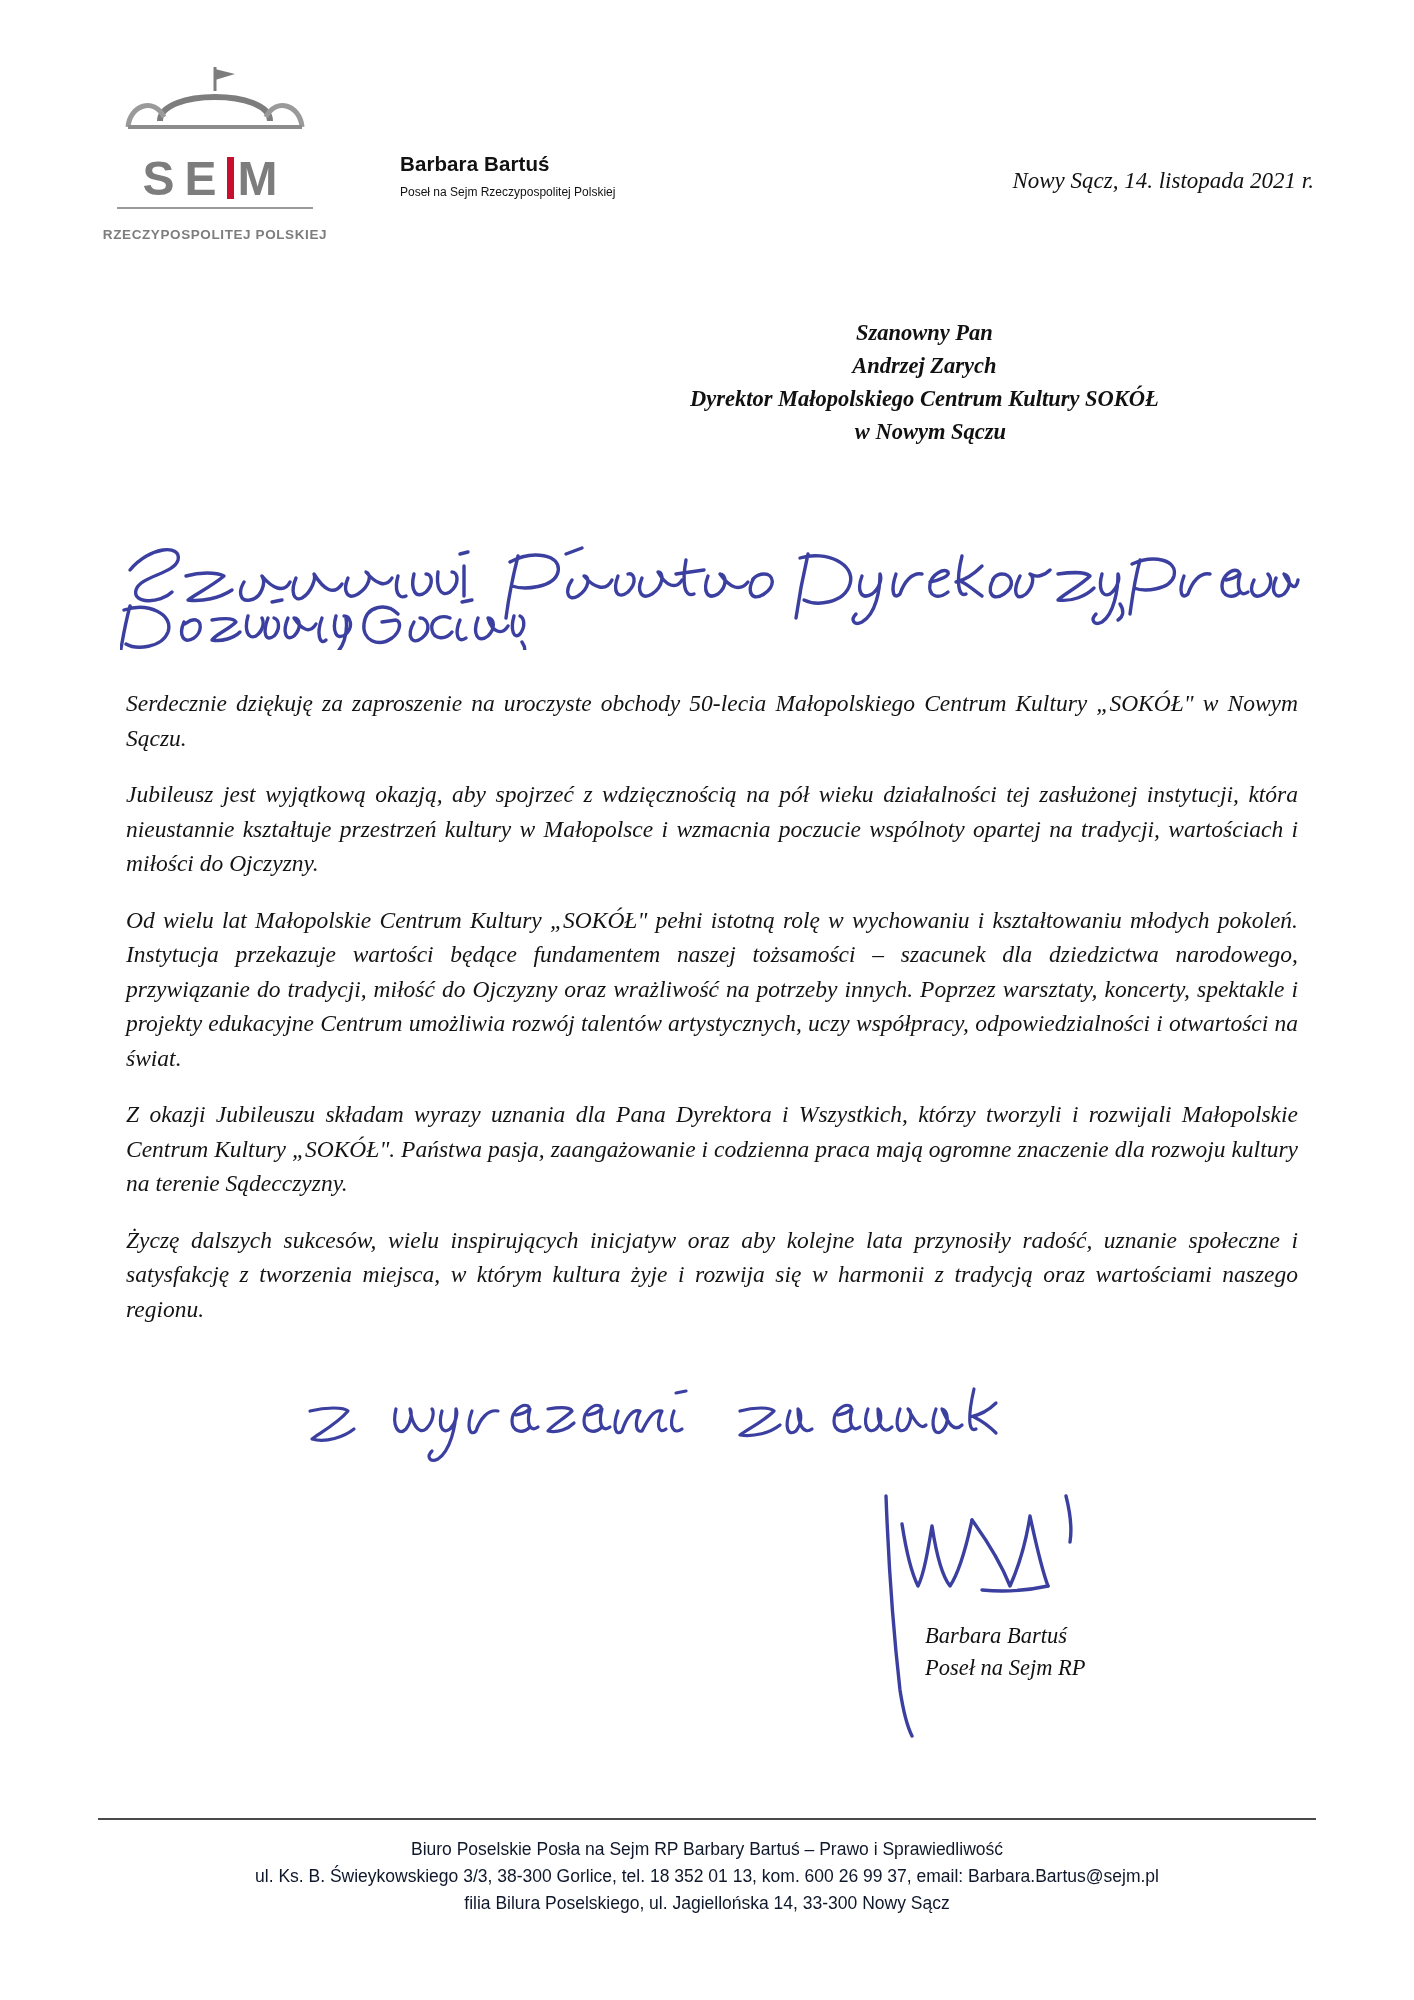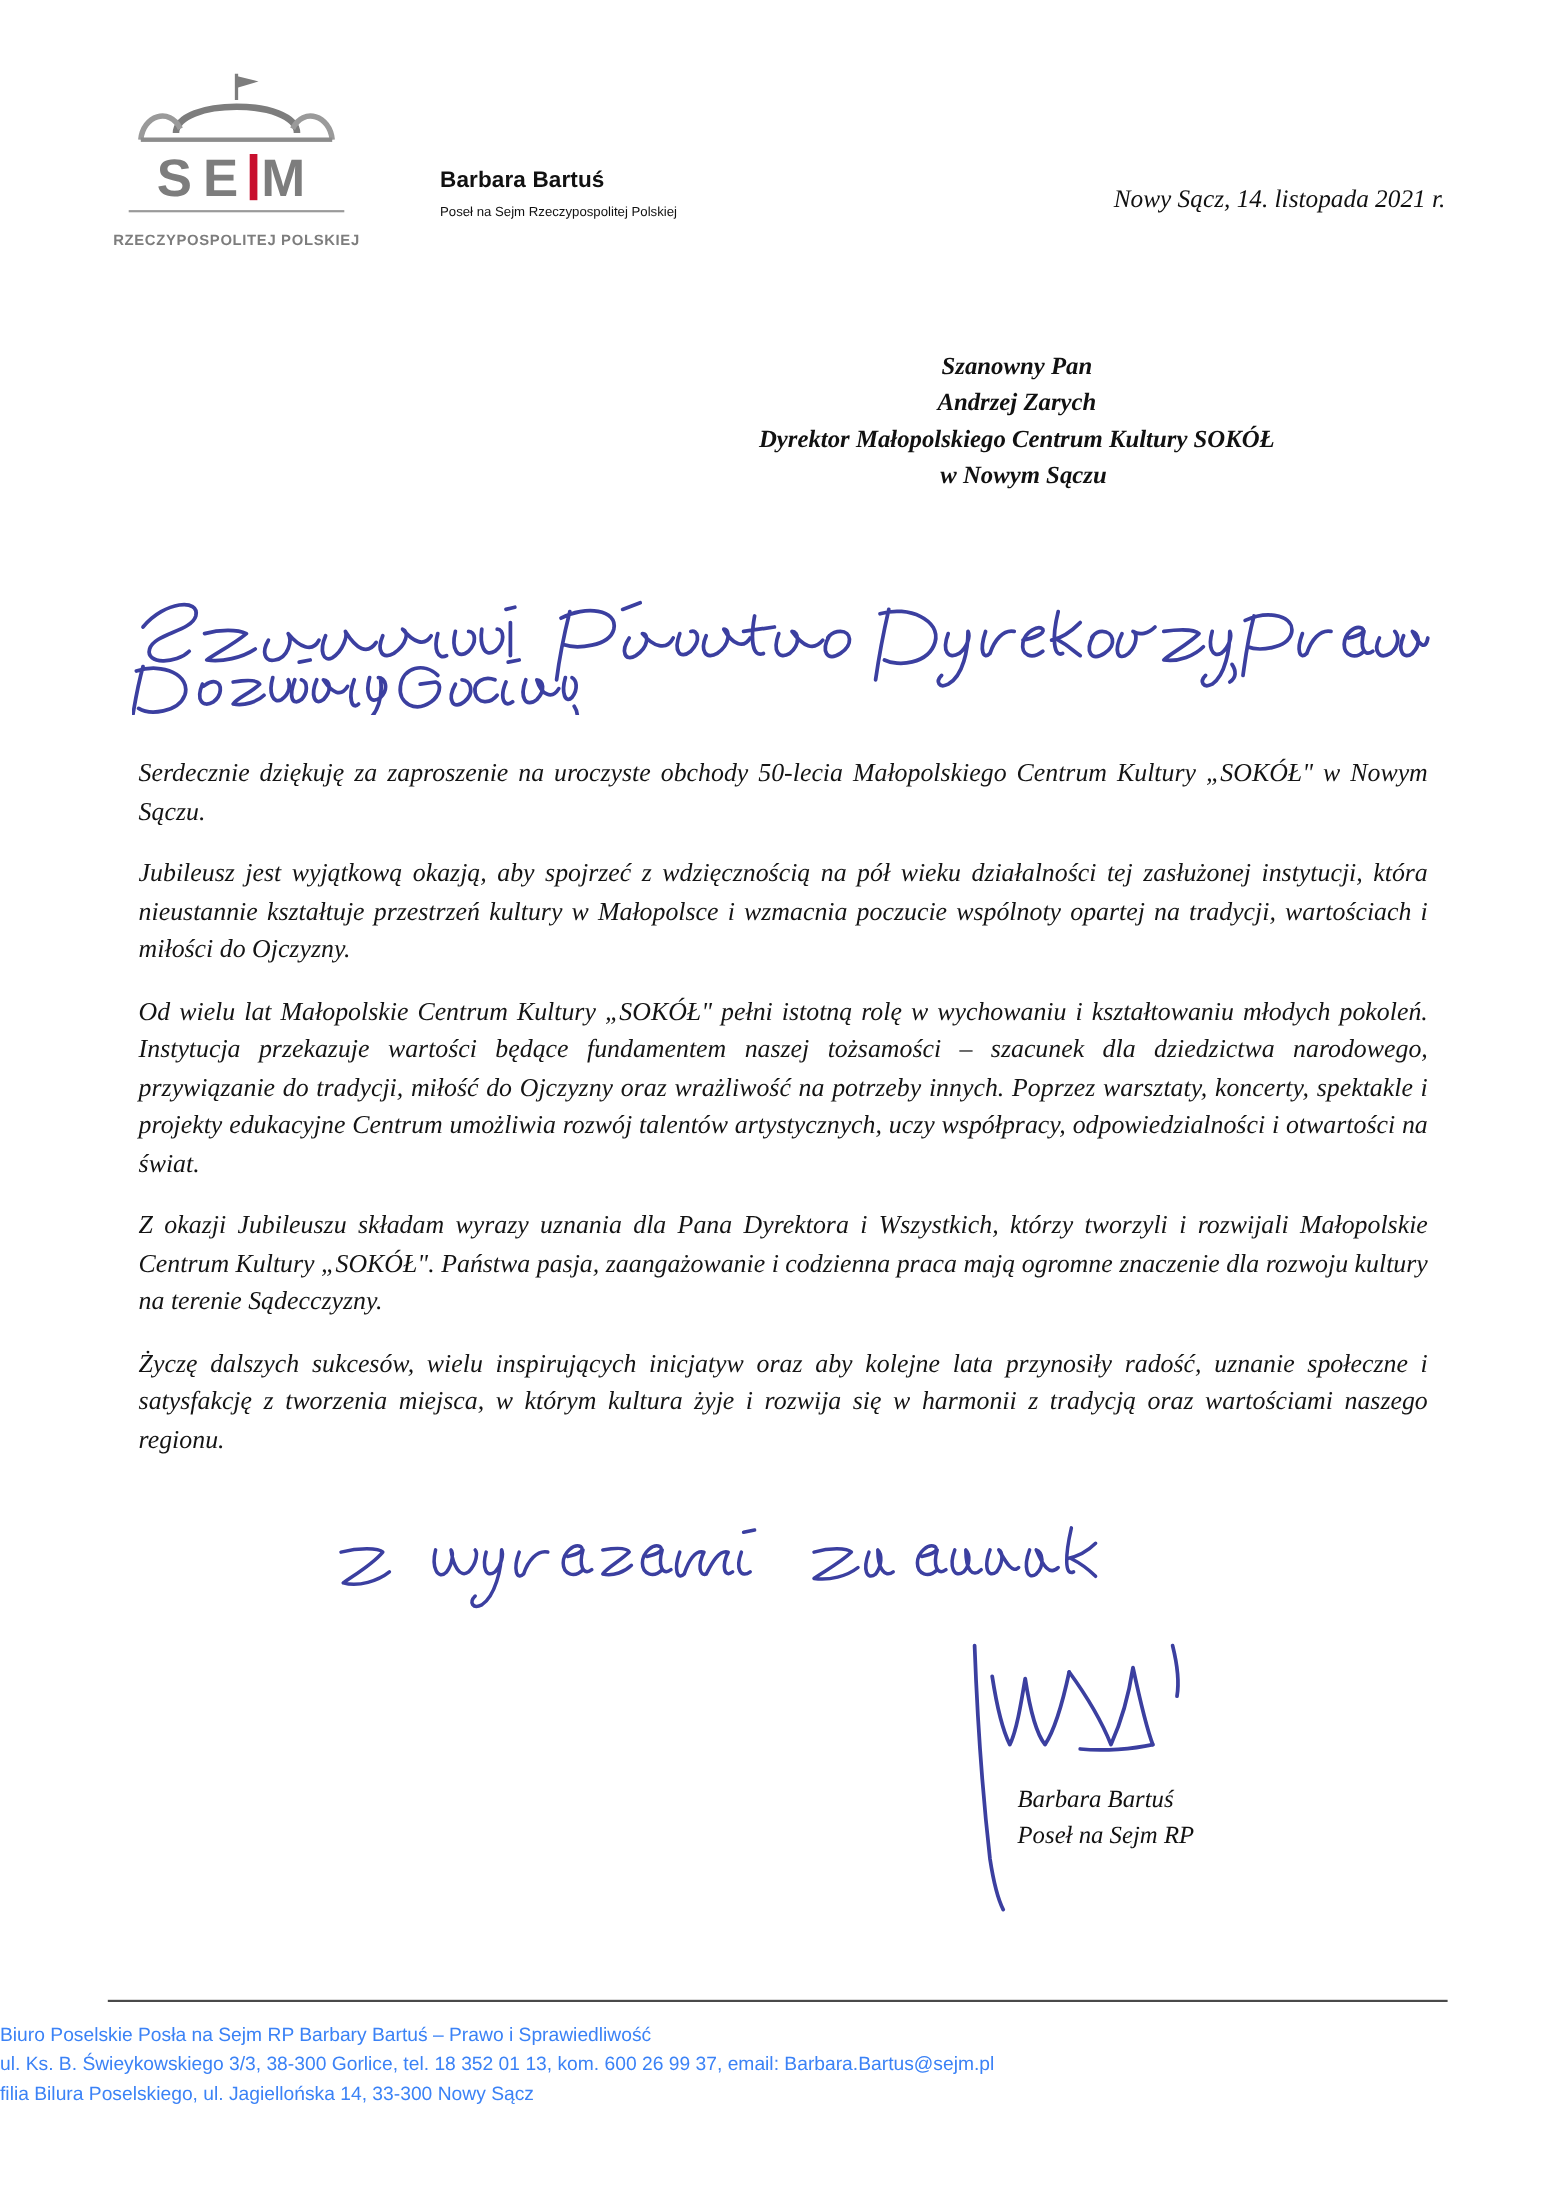--- a/index.html
+++ b/index.html
@@ -44,21 +44,21 @@
   }
   .logo-dome svg { display: block; margin: 0 auto; }
 
   .logo-word {
     font-family: "Liberation Sans", sans-serif;
     font-size: 48px;
     font-weight: 700;
     letter-spacing: 10px;
     color: #7d7d7d;
     line-height: 1;
-    margin-top: 2px;
+    margin-top: 18px;
     position: relative;
     display: inline-block;
   }
   .logo-word .red-bar {
     display: inline-block;
     width: 7px;
     height: 42px;
     background: #c8102e;
     vertical-align: -4px;
     margin: 0 4px 0 0;
@@ -189,24 +189,25 @@
     right: 98px;
     top: 1818px;
     height: 1.5px;
     background: #4a4a4a;
   }
   .footer {
     position: absolute;
     left: 0;
     right: 0;
     top: 1836px;
+    text-align: center;
     font-family: "Liberation Sans", sans-serif;
     font-size: 17.5px;
     line-height: 1.55;
-    color: #3b82f6;
+    color: #0f172a;
   }
   .footer div { white-space: nowrap; }
 </style>
 </head>
 <body>
 
 <div class="page">
 
   <div class="header">
 

